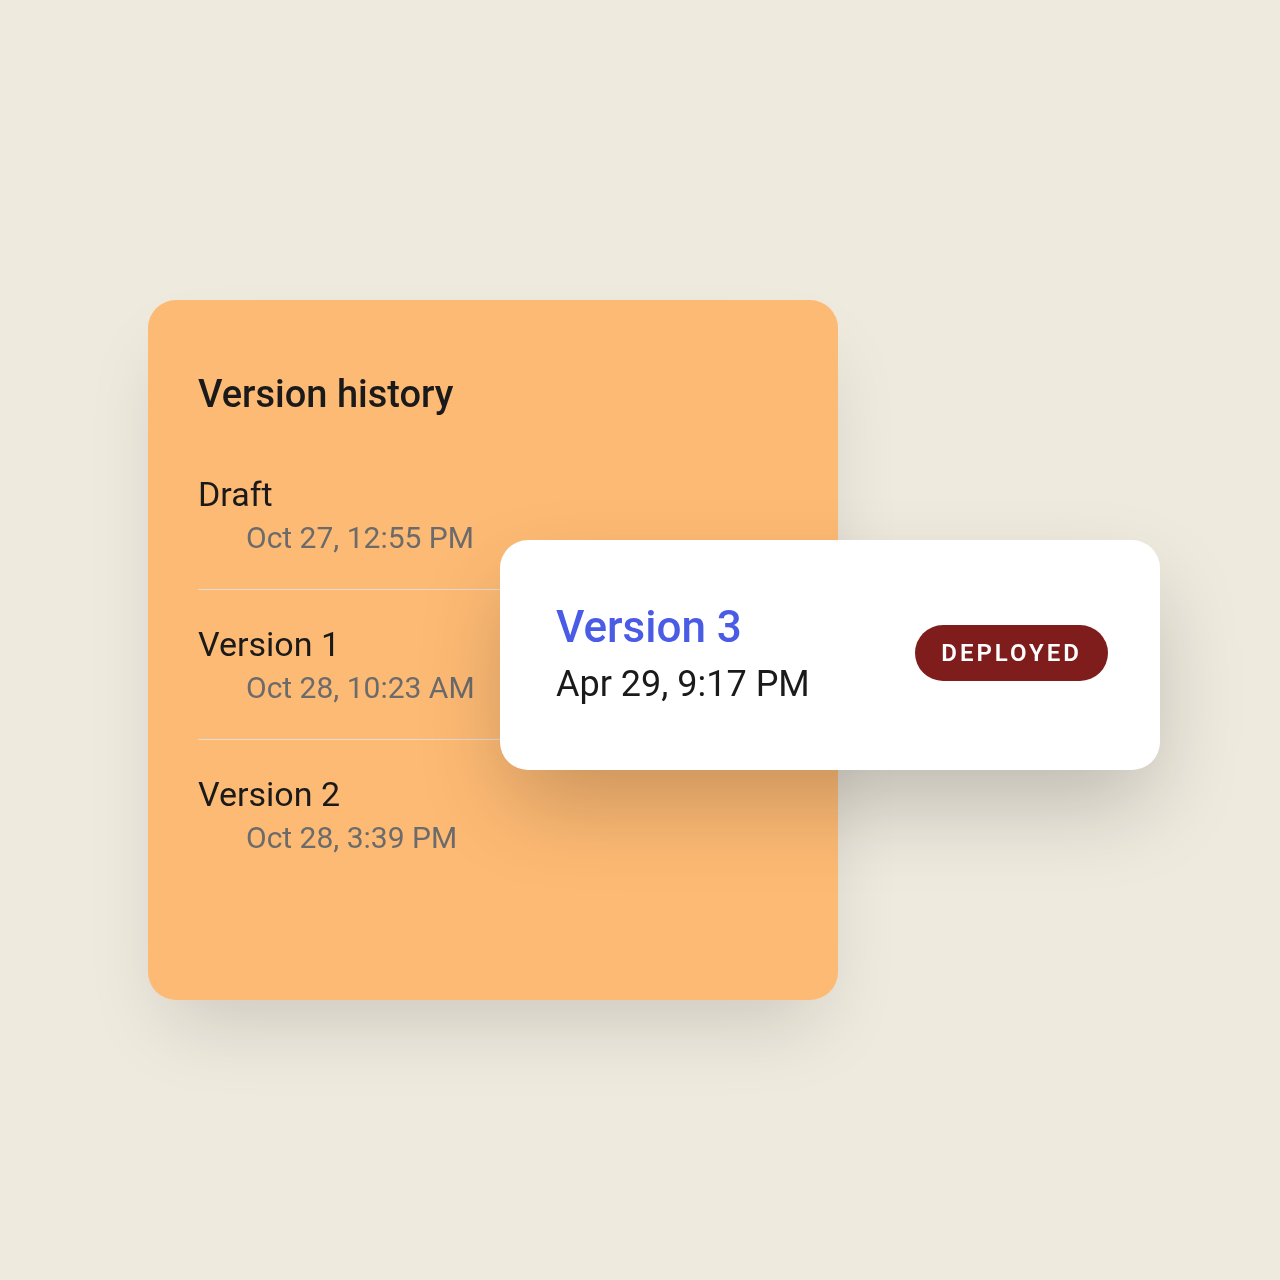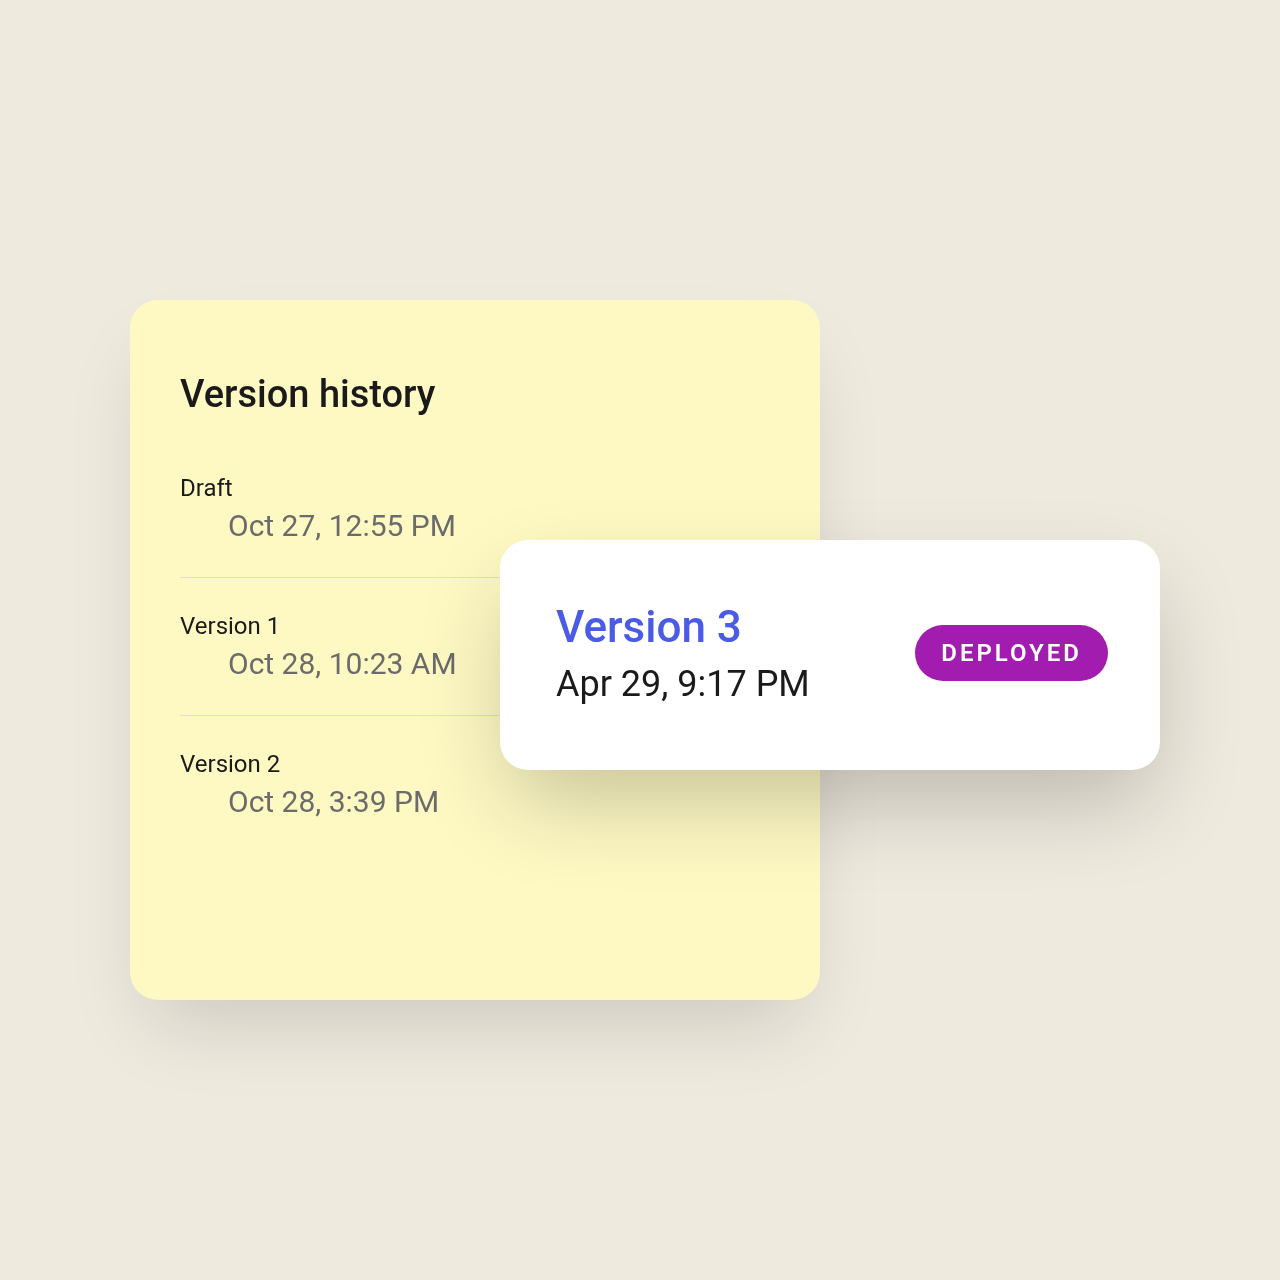--- a/index.html
+++ b/index.html
@@ -6,25 +6,25 @@
   html, body { width: 1280px; height: 1280px; }
   body {
     background: #efeade;
     font-family: -apple-system, BlinkMacSystemFont, "Segoe UI", Roboto, Helvetica, Arial, sans-serif;
     position: relative;
     overflow: hidden;
   }
 
   .history-card {
     position: absolute;
-    left: 130px;
+    left: 148px;
     top: 300px;
     width: 690px;
     height: 700px;
-    background: #fef9c3;
+    background: #fdba74;
     border-radius: 28px;
     padding: 72px 50px 50px 50px;
     box-shadow: 0 40px 80px -20px rgba(0,0,0,0.15);
   }
 
   .history-title {
     font-size: 38px;
     font-weight: 500;
     color: #1a1a1a;
     margin-bottom: 58px;
@@ -32,21 +32,21 @@
 
   .version-item {
     padding: 34px 0 34px 0;
     border-bottom: 1px solid #e0ddd3;
     cursor: pointer;
   }
   .version-item:first-of-type { padding-top: 0; }
   .version-item:last-of-type { border-bottom: none; }
 
   .version-label {
-    font-size: 24px;
+    font-size: 34px;
     font-weight: 400;
     color: #1a1a1a;
     margin-bottom: 6px;
   }
   .version-date {
     font-size: 30px;
     font-weight: 400;
     color: #6b6b6b;
     margin-left: 48px;
   }
@@ -74,21 +74,21 @@
     color: #4a5be6;
     margin-bottom: 10px;
   }
   .floating-date {
     font-size: 36px;
     font-weight: 400;
     color: #1a1a1a;
   }
 
   .deployed-badge {
-    background: #a21caf;
+    background: #7f1d1d;
     color: #ffffff;
     font-size: 24px;
     font-weight: 600;
     letter-spacing: 3px;
     padding: 14px 26px;
     border-radius: 999px;
   }
 </style>
 </head>
 <body>

